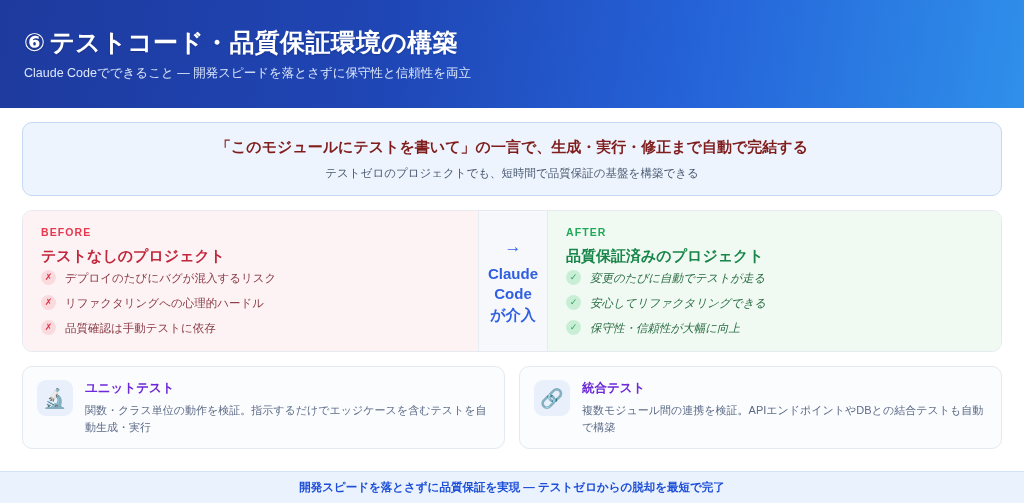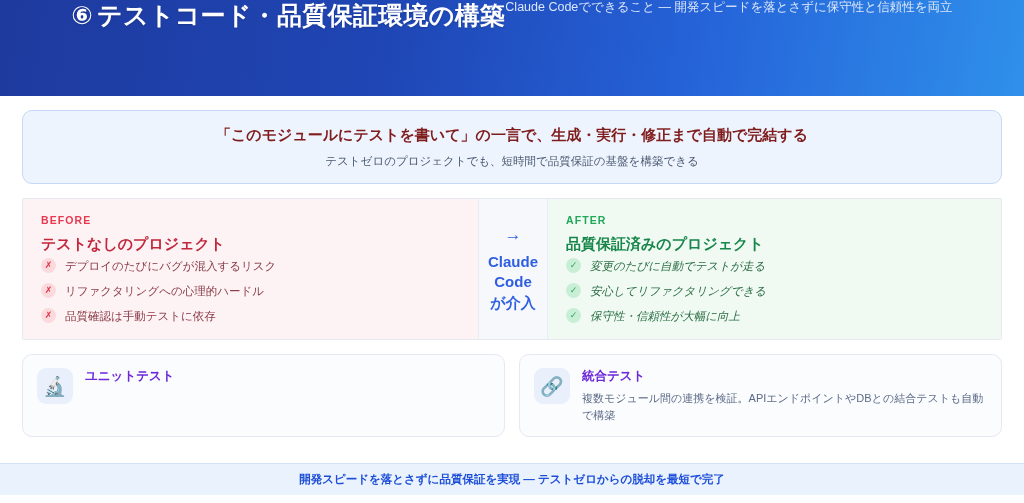--- a/index.html
+++ b/index.html
@@ -10,26 +10,26 @@
     width: 1024px;
     height: 503px;
     background: #ffffff;
     font-family: "Liberation Sans", "DejaVu Sans", sans-serif;
     overflow: hidden;
     position: relative;
   }
 
   
   .header {
-    height: 96px;
+    height: 108px;
     background: linear-gradient(100deg, #1e3a9e 0%, #1f46b5 38%, #2563d9 68%, #2f90ea 100%);
     padding: 0 24px;
     box-sizing: border-box;
     display: flex;
-    flex-direction: row;
+    flex-direction: column;
     justify-content: center;
   }
   .header-title {
     color: #ffffff;
     font-size: 25px;
     font-weight: bold;
     letter-spacing: 0.3px;
     line-height: 1.2;
     margin: 0 0 9px 0;
     text-shadow: 0 1px 2px rgba(0,0,0,0.18);
@@ -70,21 +70,21 @@
   .hero-sub {
     color: #4a5a73;
     font-size: 11.5px;
     line-height: 1.3;
   }
 
   
   .compare {
     margin-top: 14px;
     display: flex;
-    border-radius: 2px;
+    border-radius: 10px;
     overflow: hidden;
     border: 1px solid #e6e9ef;
     box-sizing: border-box;
     min-height: 142px;
   }
   .col-before {
     width: 455px;
     background: #fdf3f4;
     padding: 15px 18px 14px 18px;
     box-sizing: border-box;
@@ -216,21 +216,21 @@
   .card-desc {
     font-size: 11px;
     color: #5b6a86;
     line-height: 1.5;
   }
 
   
   .footer {
     position: absolute;
     left: 0;
-    bottom: 8px;
+    bottom: 0;
     width: 1024px;
     height: 32px;
     background: #eaf2fd;
     border-top: 1px solid #d2e2f7;
     display: flex;
     align-items: center;
     justify-content: center;
     box-sizing: border-box;
   }
   .footer-text {
@@ -306,20 +306,21 @@
     </div>
 
   </div>
 
   <div class="cards">
 
     <div class="card">
       <div class="card-icon">🔬</div>
       <div class="card-body">
         <div class="card-title">ユニットテスト</div>
+        <div class="card-desc">関数・クラス単位の動作を検証。指示するだけでエッジケースを含むテストを自動生成・実行</div>
       </div>
     </div>
 
     <div class="card">
       <div class="card-icon">🔗</div>
       <div class="card-body">
         <div class="card-title">統合テスト</div>
         <div class="card-desc">複数モジュール間の連携を検証。APIエンドポイントやDBとの結合テストも自動で構築</div>
       </div>
     </div>

